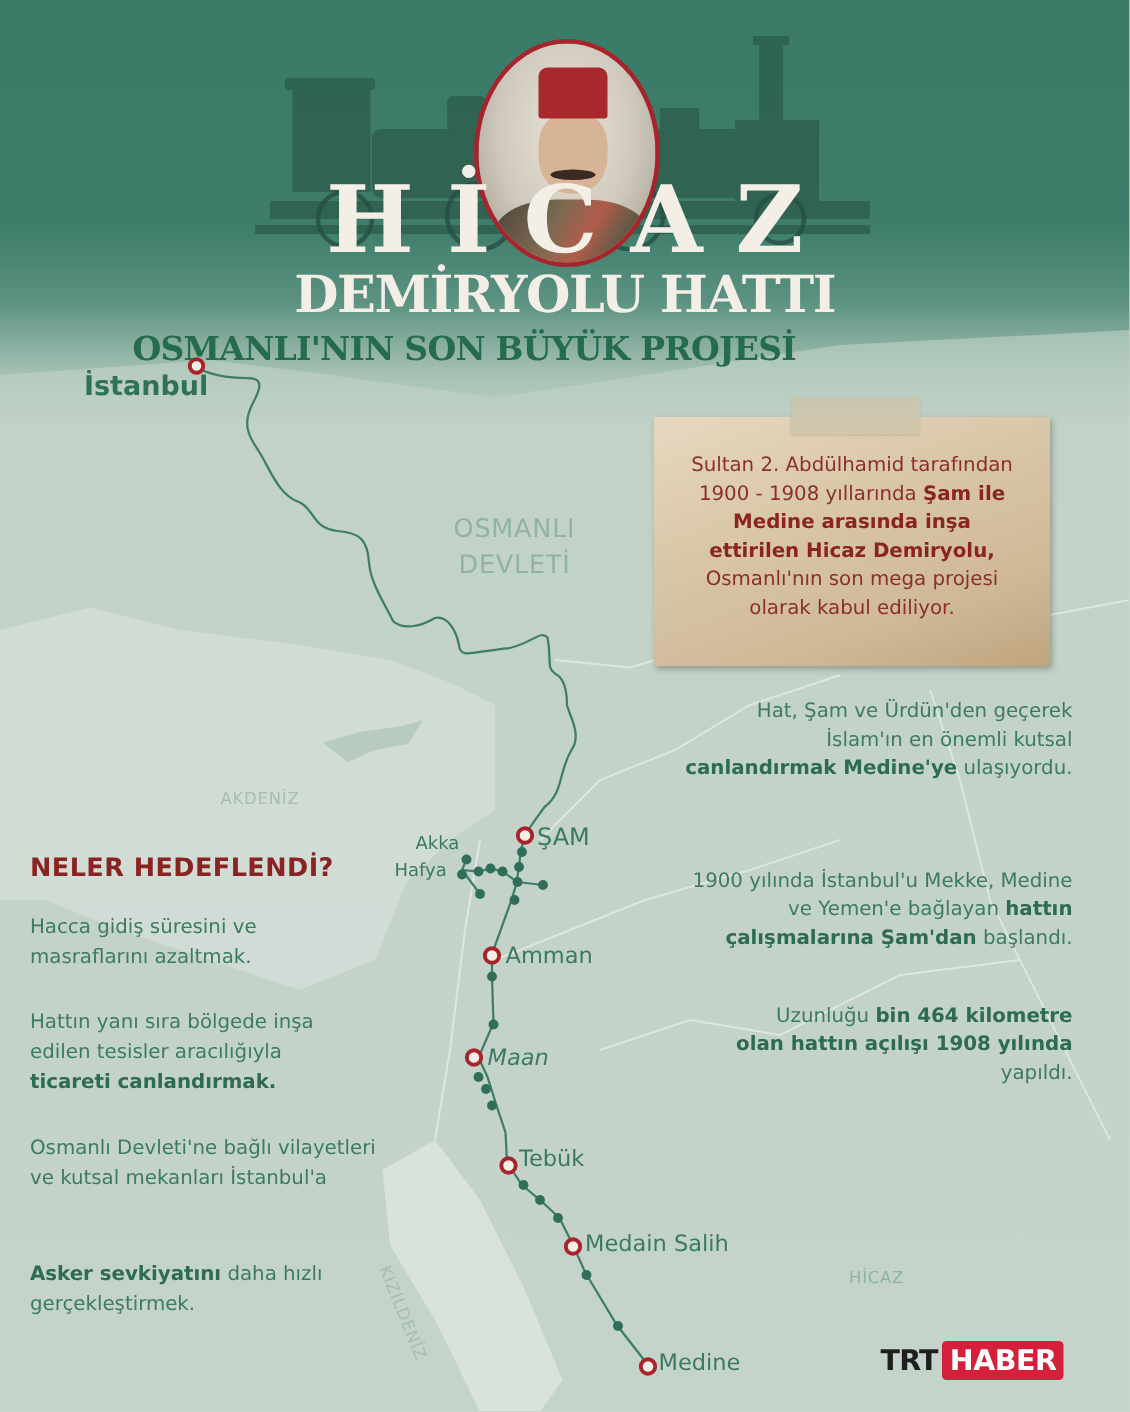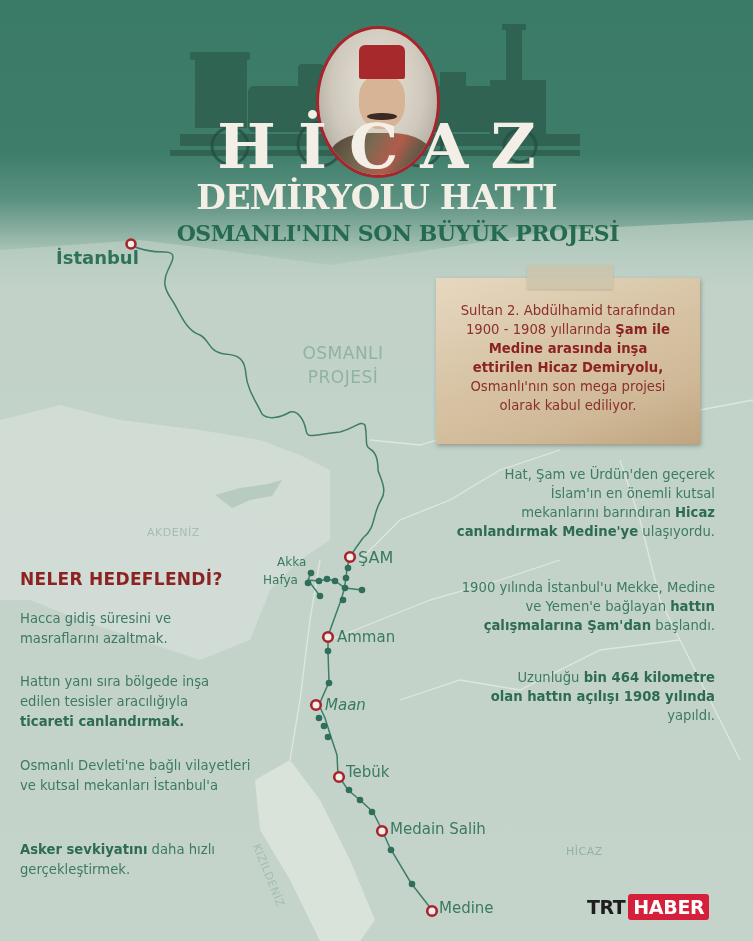--- a/index.html
+++ b/index.html
@@ -49,21 +49,21 @@
     font-family: "DejaVu Serif", serif; font-weight: bold;
     font-size: 62px; letter-spacing: 22px; color: #f3efe6; line-height: 66px;
     padding-left: 22px;
   }
   .title-sub {
     position: absolute; left: 0; width: 753px; top: 178px; text-align: center;
     font-family: "DejaVu Serif", serif; font-weight: bold;
     font-size: 34px; color: #f3efe6; line-height: 38px; letter-spacing: -1px;
   }
   .title-tag {
-    position: absolute; left: 0; width: 619px; top: 219px; text-align: right;
+    position: absolute; left: 0; width: 619px; top: 219px; text-align: center;
     font-family: "DejaVu Serif", serif; font-weight: bold;
     font-size: 22px; color: #256b50; line-height: 28px; letter-spacing: -0.5px;
   }
 
   
   .lbl { position: absolute; color: #3a7a60; white-space: nowrap; }
   .city { font-size: 15px; color: #3a7a60; }
   .city-istanbul { left: 56px; top: 247px; font-size: 18px; font-weight: bold; color: #2f7258; }
   .region { color: #8fb3a4; font-size: 17px; letter-spacing: 0.5px; text-align: center; line-height: 24px; }
   .sea { color: #a5bdb3; font-size: 11px; letter-spacing: 0.5px; }
@@ -201,21 +201,21 @@
     <div class="mustache"></div>
   </div>
 
   <div class="title-main">HİCAZ</div>
   <div class="title-sub">DEMİRYOLU HATTI</div>
   <div class="title-tag">OSMANLI'NIN SON BÜYÜK PROJESİ</div>
 
   <div class="lbl city city-istanbul">İstanbul</div>
   <div class="lbl region" style="left:278px; top:341px; width:130px;">
     <div>OSMANLI</div>
-    <div>PROJESİ</div>
+    <div>DEVLETİ</div>
   </div>
   <div class="lbl sea" style="left:147px; top:526px;">AKDENİZ</div>
   <div class="lbl sea" style="left:262px; top:842px; transform: rotate(68deg); transform-origin:left top;">KIZILDENİZ</div>
   <div class="lbl sea" style="left:566px; top:845px; color:#8fb3a4;">HİCAZ</div>
 
   <div class="lbl city" style="left:358px; top:548px; font-size:16px;">ŞAM</div>
   <div class="lbl city" style="left:277px; top:555px; font-size:12px;">Akka</div>
   <div class="lbl city" style="left:263px; top:573px; font-size:12px;">Hafya</div>
   <div class="lbl city" style="left:337px; top:628px;">Amman</div>
   <div class="lbl city" style="left:325px; top:696px;font-style:italic;">Maan</div>
@@ -229,21 +229,20 @@
     <div><b>Medine arasında inşa</b></div>
     <div><b>ettirilen Hicaz Demiryolu,</b></div>
     <div>Osmanlı'nın son mega projesi</div>
     <div>olarak kabul ediliyor.</div>
   </div>
   <div class="tape"></div>
 
   <div class="info" style="right:38px; top:465px;">
     <div>Hat, Şam ve Ürdün'den geçerek</div>
     <div>İslam'ın en önemli kutsal</div>
-    <div><span>mekanlarını barındıran </span><b>Hicaz</b></div>
     <div><b>canlandırmak Medine'ye</b><span> ulaşıyordu.</span></div>
   </div>
 
   <div class="info" style="right:38px; top:578px;">
     <div>1900 yılında İstanbul'u Mekke, Medine</div>
     <div><span>ve Yemen'e bağlayan </span><b>hattın</b></div>
     <div><b>çalışmalarına Şam'dan</b><span> başlandı.</span></div>
   </div>
 
   <div class="info" style="right:38px; top:668px;">

